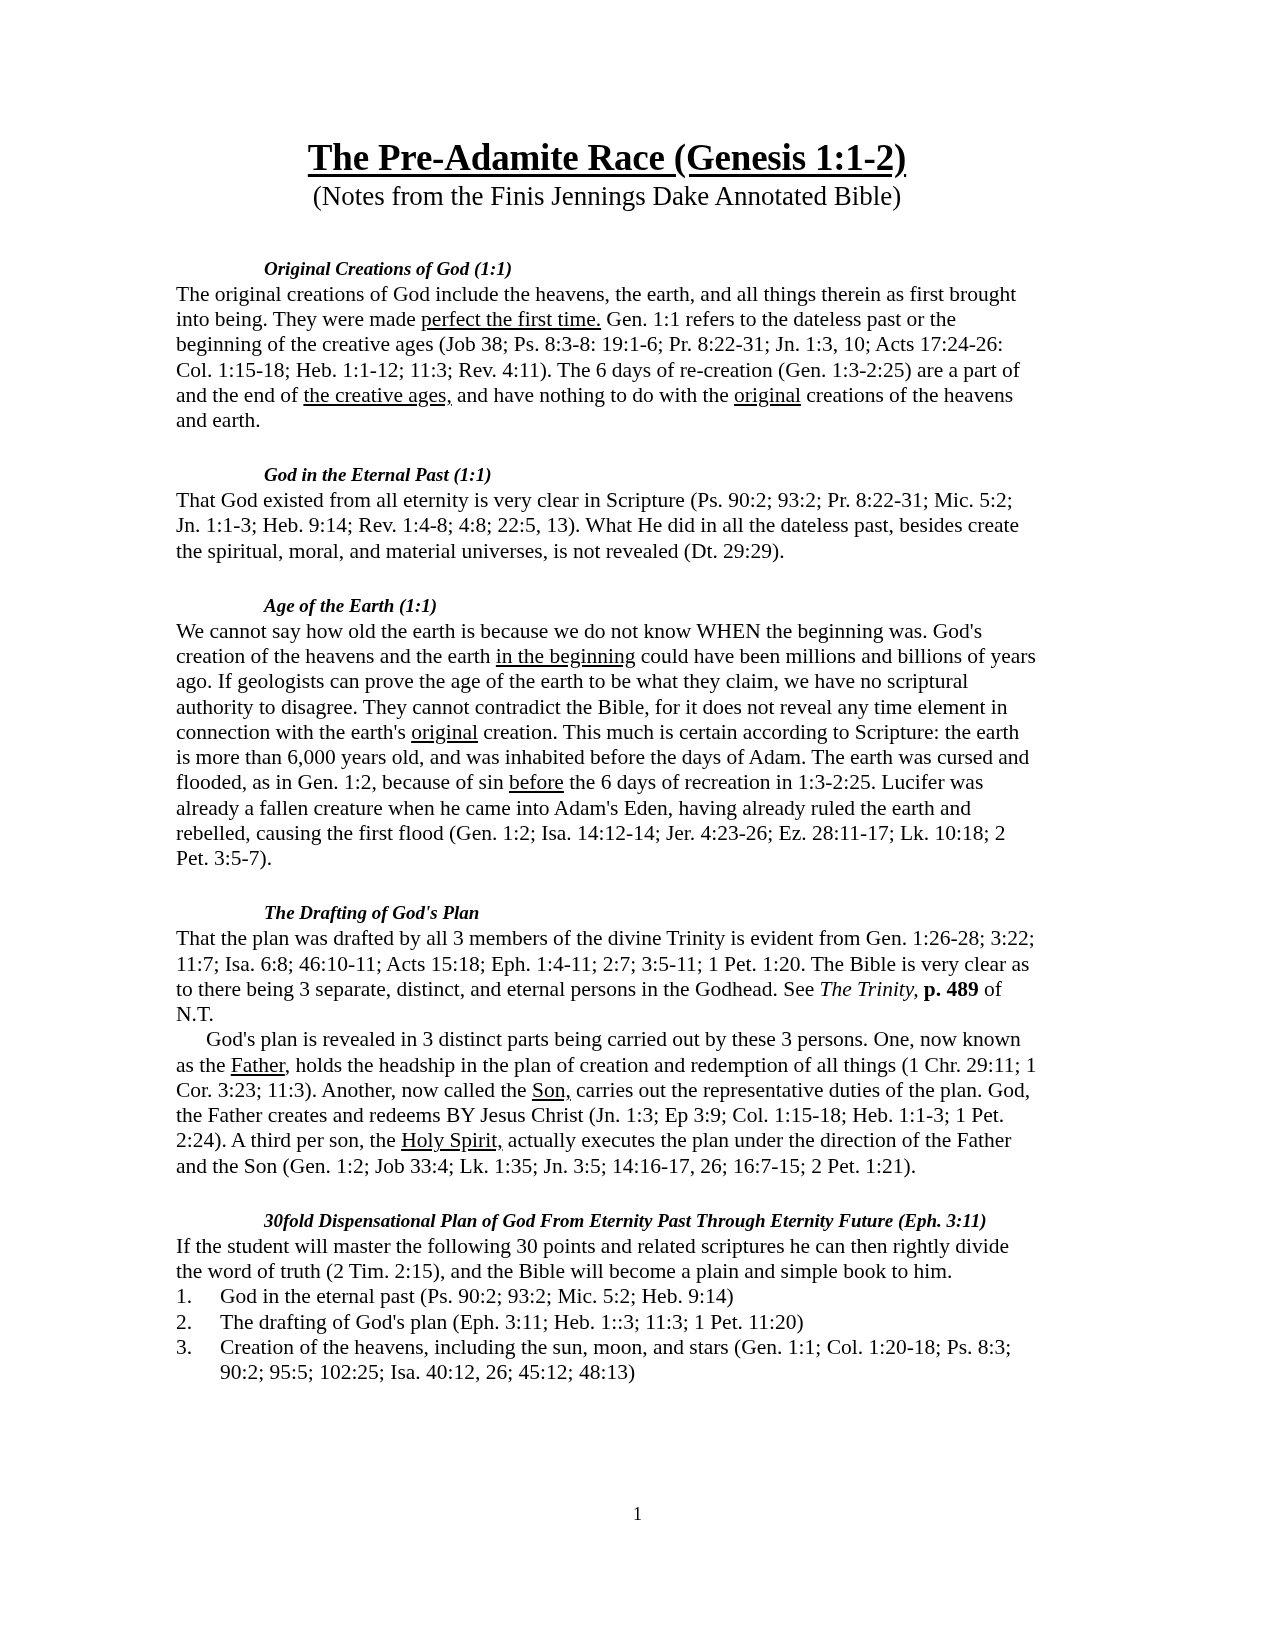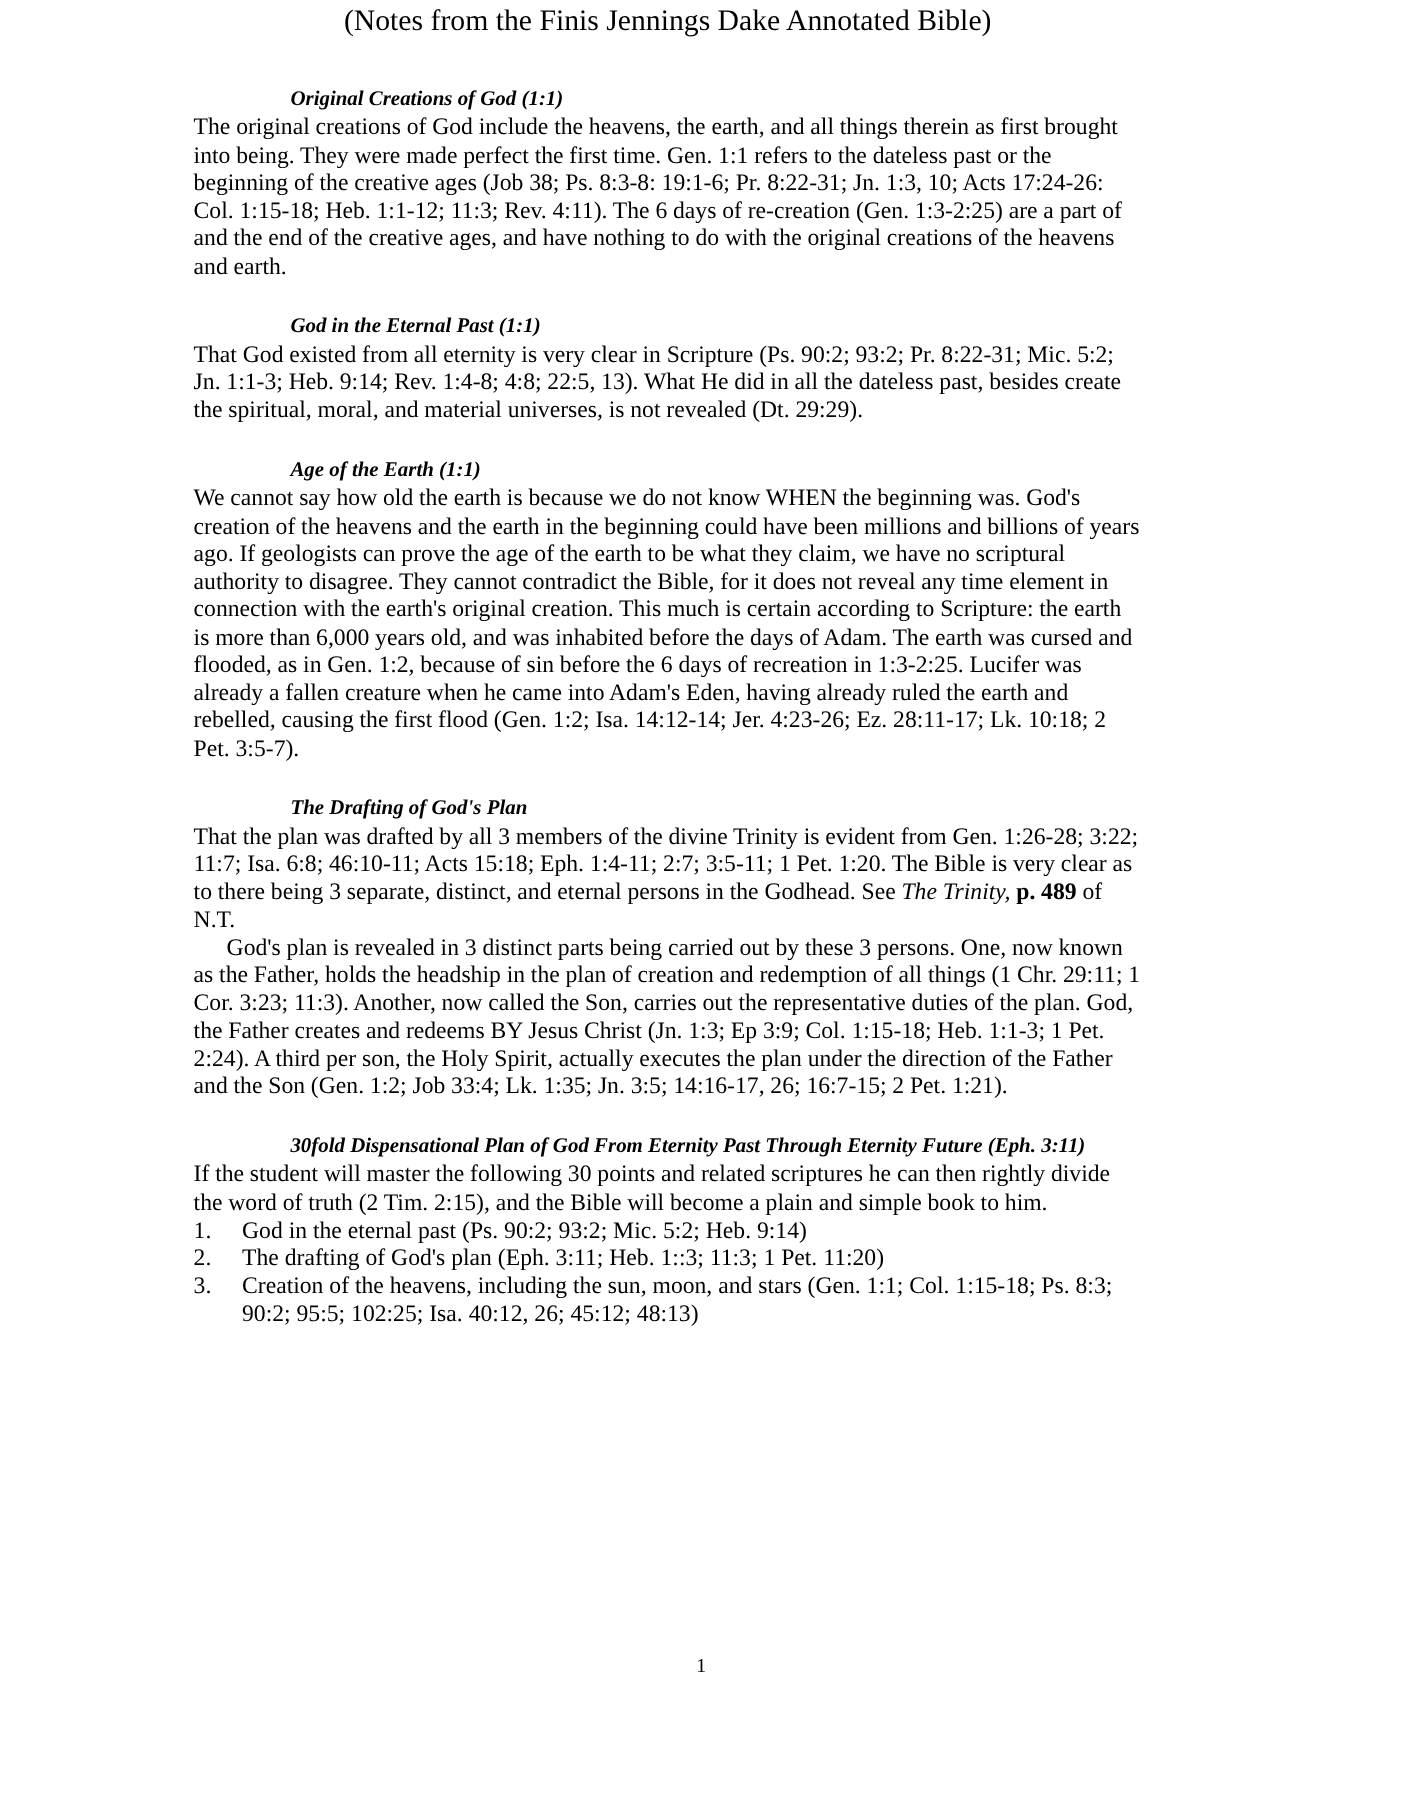--- a/index.html
+++ b/index.html
@@ -63,20 +63,21 @@
     line-height: 1.175;
     margin: 0;
     text-align: left;
     text-indent: 0;
     word-spacing: -0.1px;
   }
   p.body-text.indent {
     text-indent: 30px;
   }
   .u {
+    text-decoration: underline;
     text-underline-offset: 2px;
   }
   .bi {
     font-weight: normal;
     font-style: italic;
   }
   .b {
     font-weight: bold;
   }
   ol.numlist {
@@ -111,20 +112,21 @@
     font-size: 18px;
     font-family: "Liberation Serif", "DejaVu Serif", serif;
   }
 </style>
 </head>
 <body>
 
 <div class="page">
   <div class="content">
 
+    <h1 class="doc-title"><span class="ul">The Pre-Adamite Race (Genesis 1:1-2)</span></h1>
     <div class="doc-subtitle">(Notes from the Finis Jennings Dake Annotated Bible)</div>
 
     <div style="height:44px"></div>
 
     <div class="section">
       <h2 class="heading">Original Creations of God (1:1)</h2>
       <p class="body-text"><span>The original creations of God include the heavens, the earth, and all things therein as first brought into being. They were made </span><span class="u">perfect the first time.</span><span> Gen. 1:1 refers to the dateless past or the beginning of the creative ages (Job 38; Ps. 8:3-8: 19:1-6; Pr. 8:22-31; Jn. 1:3, 10; Acts 17:24-26: Col. 1:15-18; Heb. 1:1-12; 11:3; Rev. 4:11). The 6 days of re-creation (Gen. 1:3-2:25) are a part of and the end of </span><span class="u">the creative ages,</span><span> and have nothing to do with the </span><span class="u">original</span><span> creations of the heavens and earth.</span></p>
     </div>
 
     <div class="section-gap"></div>
@@ -158,21 +160,21 @@
           <li>
             <span class="num">1.</span>
             <span class="txt">God in the eternal past (Ps. 90:2; 93:2; Mic. 5:2; Heb. 9:14)</span>
           </li>
           <li>
             <span class="num">2.</span>
             <span class="txt">The drafting of God's plan (Eph. 3:11; Heb. 1::3; 11:3; 1 Pet. 11:20)</span>
           </li>
           <li>
             <span class="num">3.</span>
-            <span class="txt">Creation of the heavens, including the sun, moon, and stars (Gen. 1:1; Col. 1:15-18; Ps. 8:3; 90:2; 95:5; 102:25; Isa. 40:12, 26; 45:12; 48:13)</span>
+            <span class="txt">Creation of the heavens, including the sun, moon, and stars (Gen. 1:1; Col. 1:20-18; Ps. 8:3; 90:2; 95:5; 102:25; Isa. 40:12, 26; 45:12; 48:13)</span>
           </li>
         </ol>
     </div>
 
   </div>
 
   <div class="page-number">1</div>
 </div>
 
 </body></html>

